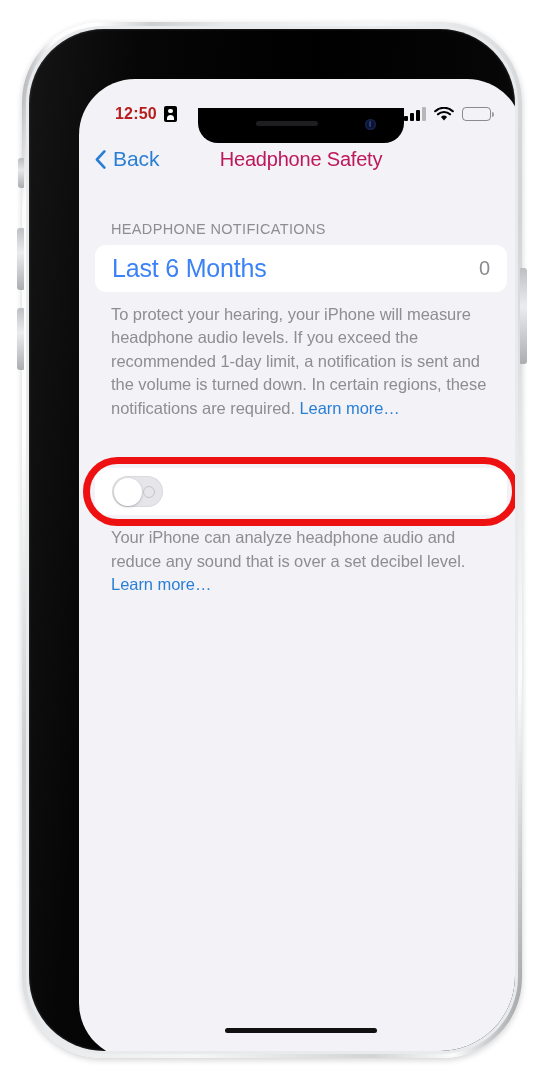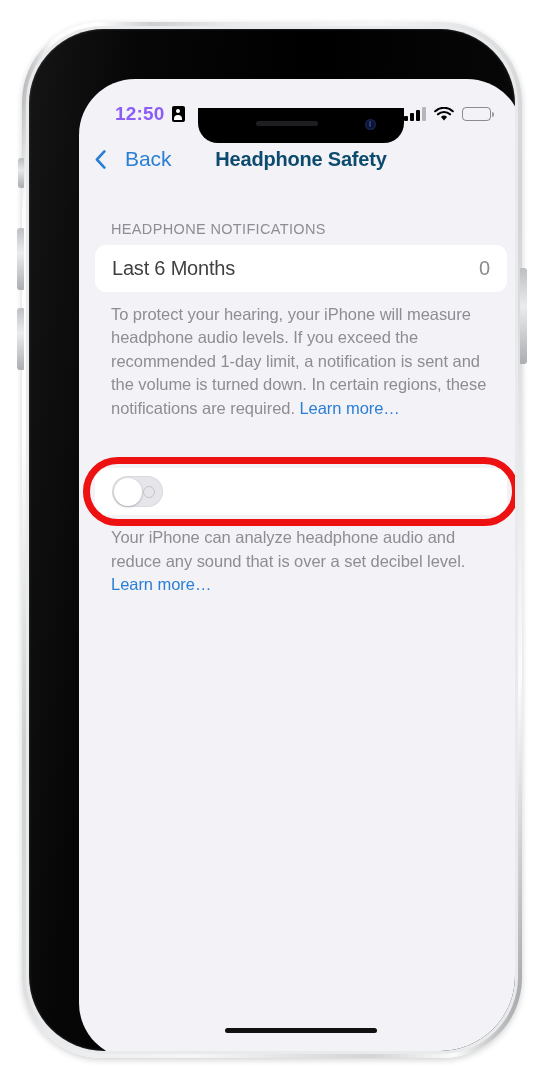--- a/index.html
+++ b/index.html
@@ -165,23 +165,23 @@
     justify-content: space-between;
     padding: 14px 32px 0 36px;
     z-index: 5;
   }
   .sb-left {
     display: flex;
     align-items: center;
     gap: 7px;
   }
   .sb-time {
-    font-size: 19px;
+    font-size: 16px;
     font-weight: 700;
-    color: #8b5cf6;
+    color: #b91c1c;
     letter-spacing: 0.2px;
   }
   .icon-lockscreen-person {
     width: 13px; height: 16px;
     background: #000;
     border-radius: 2px;
     position: relative;
   }
   .icon-lockscreen-person::before {
     content: "";
@@ -255,40 +255,40 @@
     height: 48px;
     z-index: 5;
   }
   .nav-back {
     position: absolute;
     left: 16px;
     top: 50%;
     transform: translateY(-50%);
     display: flex;
     align-items: center;
-    gap: 19px;
+    gap: 7px;
     cursor: pointer;
   }
   .icon-chevron-left {
     width: 11px; height: 19px;
     flex: none;
   }
   .nav-back-label {
     font-size: 21px;
     color: #2a7fd4;
     letter-spacing: -0.1px;
   }
   .nav-title {
     position: absolute;
     left: 50%;
     top: 50%;
     transform: translate(-50%,-50%);
     font-size: 20px;
-    font-weight: 700;
-    color: #0c4a6e;
+    font-weight: 400;
+    color: #be185d;
     white-space: nowrap;
     letter-spacing: -0.2px;
   }
 
   
   .content {
     position: absolute;
     left: 0;
     top: 104px;
     width: 100%;
@@ -311,22 +311,22 @@
 
   .row {
     display: flex;
     align-items: center;
     justify-content: space-between;
     padding: 0 17px;
     min-height: 47px;
     height: 47px;
   }
   .row-label {
-    font-size: 20px;
-    color: #404040;
+    font-size: 25px;
+    color: #3b82f6;
     letter-spacing: -0.2px;
   }
   .row-value {
     font-size: 20px;
     color: #8b8b90;
   }
 
   .footnote {
     font-size: 16.5px;
     line-height: 1.42;

